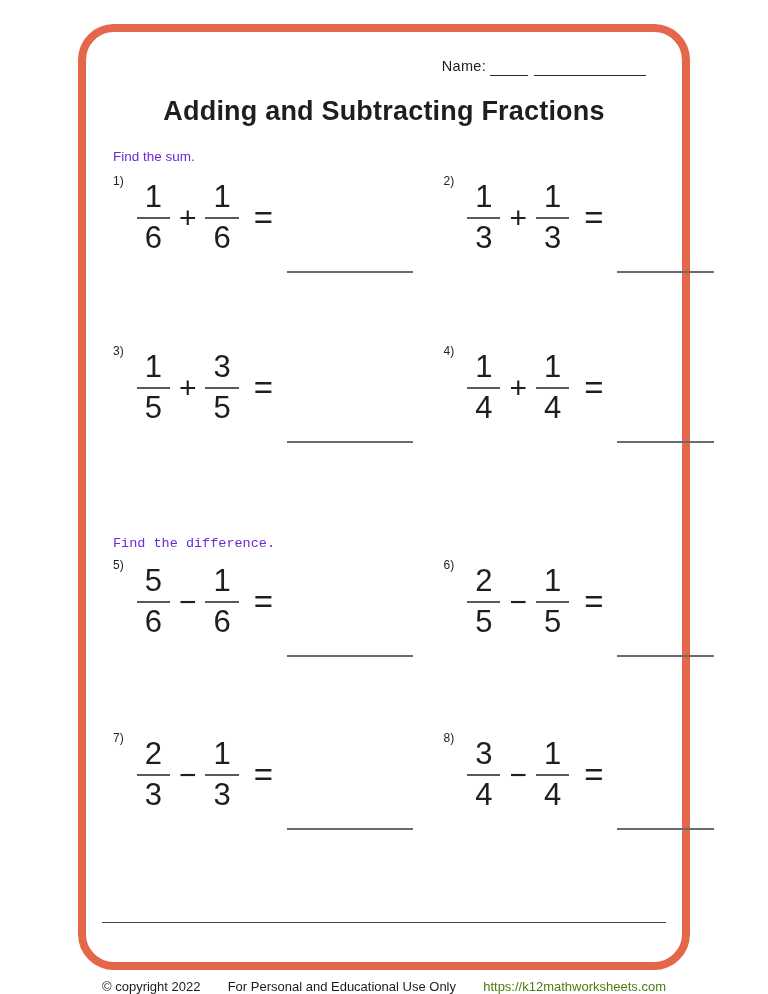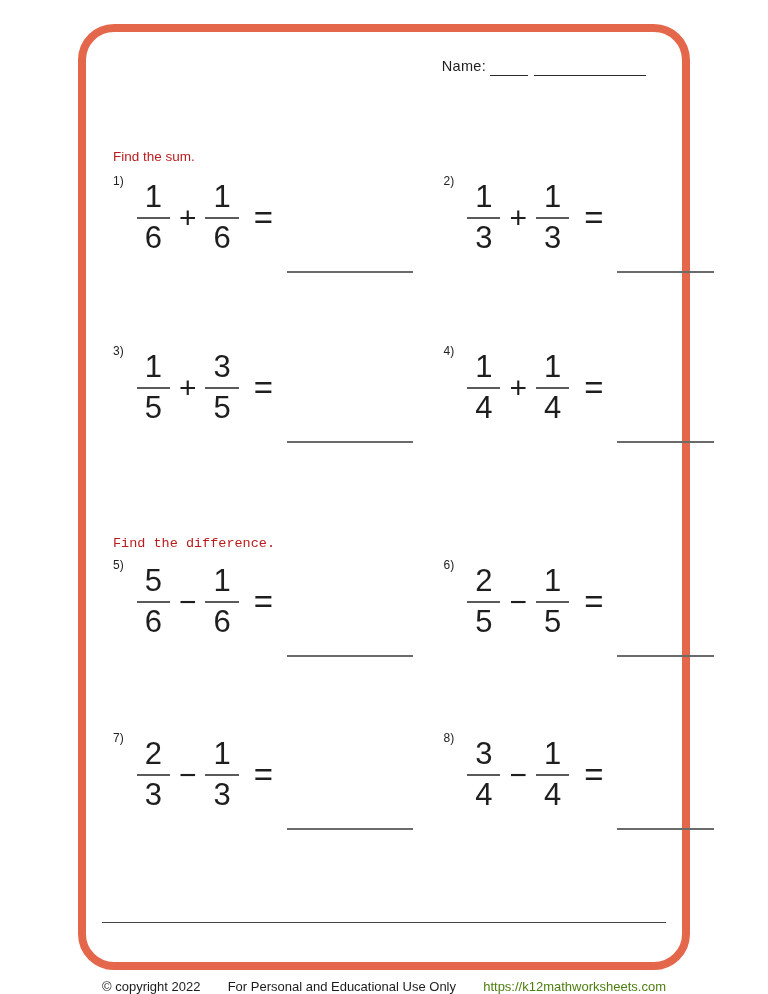--- a/index.html
+++ b/index.html
@@ -21,21 +21,21 @@
   .name-row .label { padding-bottom:2px; letter-spacing:.3px; }
   .name-seg { border-bottom:1.6px solid #2a2a2a; height:20px; display:inline-block; }
   .name-seg.s1 { width:38px; margin-left:4px; margin-right:6px; }
   .name-seg.s2 { width:112px; }
   
   .title {
     position:absolute; top:96px; left:0; right:0; text-align:center;
     font-size:27px; font-weight:700; letter-spacing:.2px;
   }
   
-  .section-label { position:absolute; left:59px; font-size:13.5px; color:#b91c1c; }
+  .section-label { position:absolute; left:59px; font-size:13.5px; color:#6d28d9; }
   .section-sum { top:149px; }
   .section-diff { top:536px;font-family:Liberation Mono, monospace; }
   
   .prow {
     position:absolute; left:59px; width:661px;
     display:grid; grid-template-columns:1fr 1fr;
   }
   .prow.r1 { top:176px; }
   .prow.r2 { top:346px; }
   .prow.r3 { top:560px; }
@@ -68,20 +68,21 @@
 
 <div class="page">
   <div class="frame"></div>
 
   <div class="name-row">
     <span class="label">Name:</span>
     <span class="name-seg s1"></span>
     <span class="name-seg s2"></span>
   </div>
 
+  <h1 class="title">Adding and Subtracting Fractions</h1>
 
   <div class="section-label section-sum">Find the sum.</div>
 
   <div class="prow r1">
     <div class="problem">
       <span class="plabel">1)</span>
       <span class="frac">
         <span class="num">1</span>
         <span class="den">6</span>
       </span>

